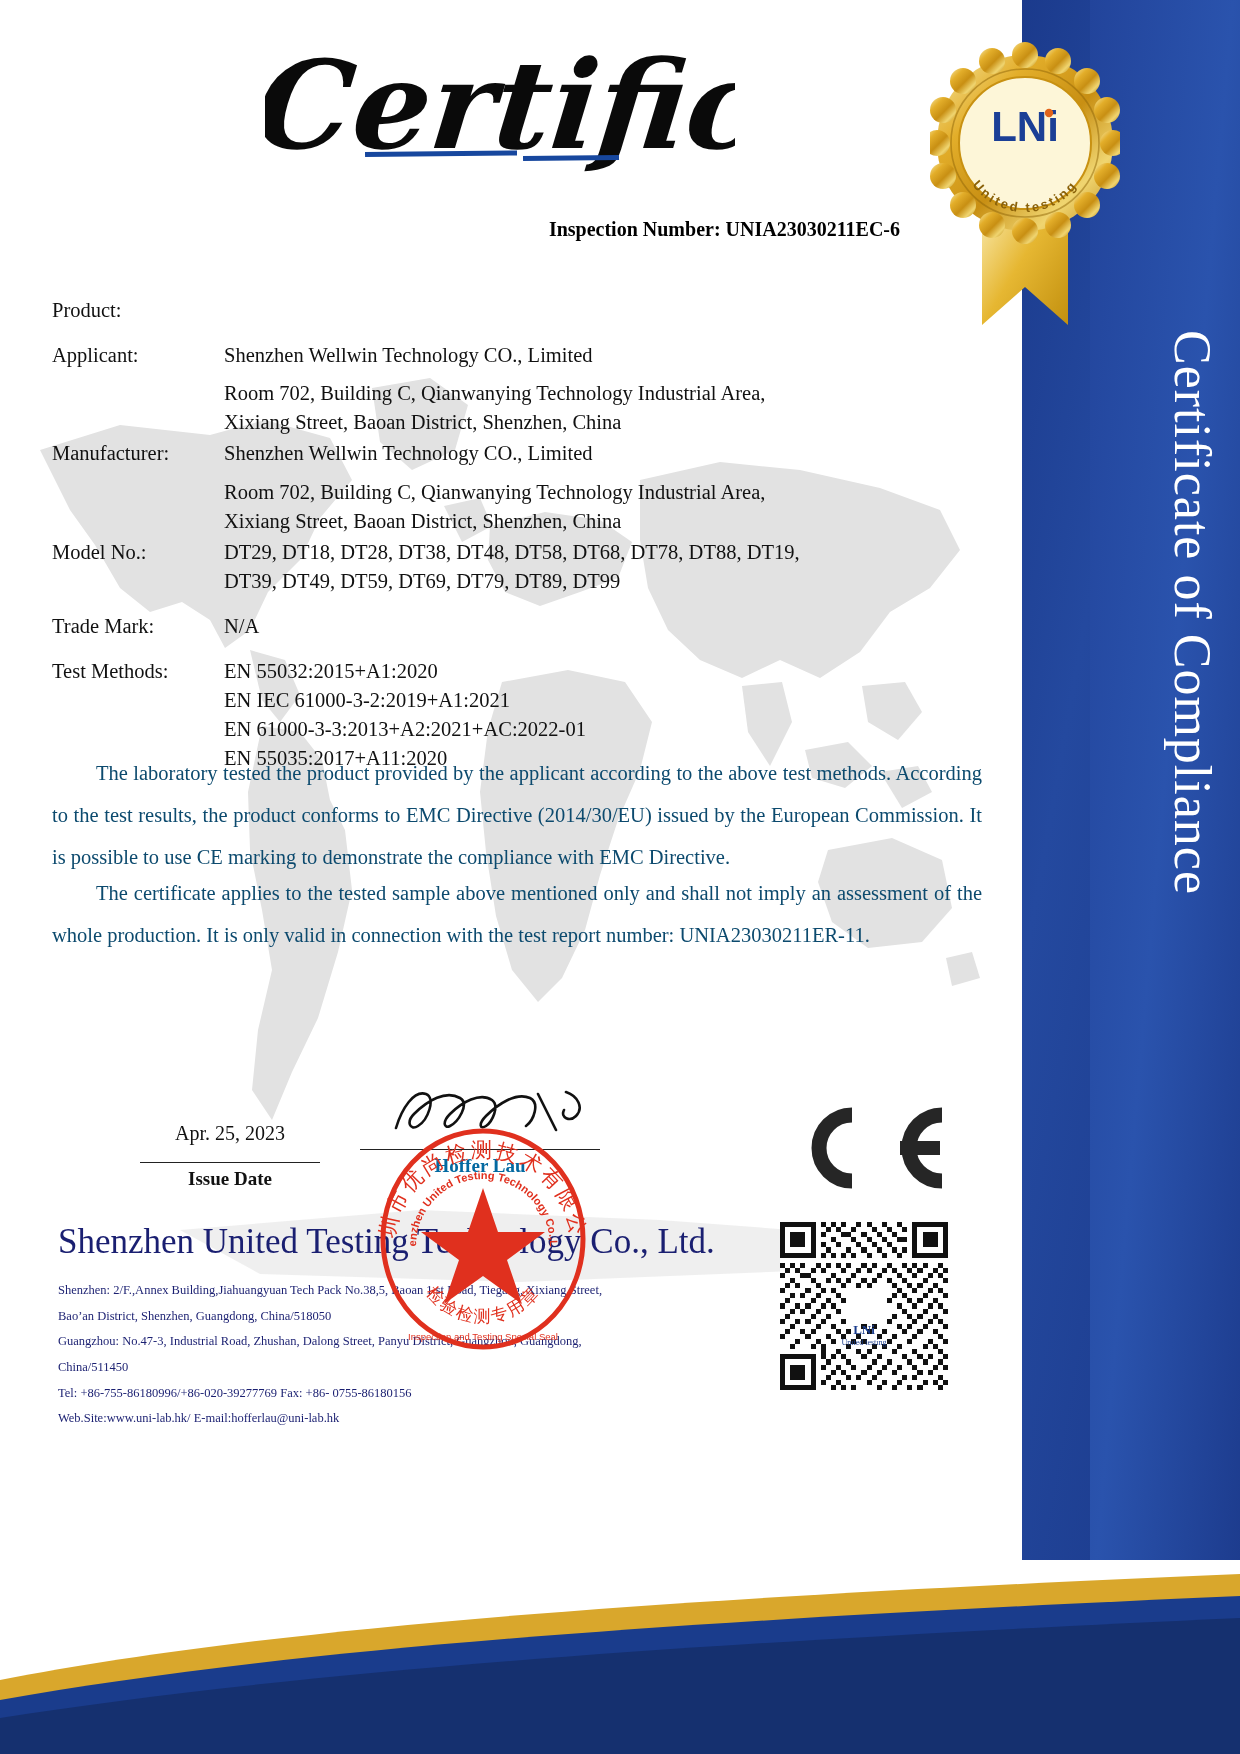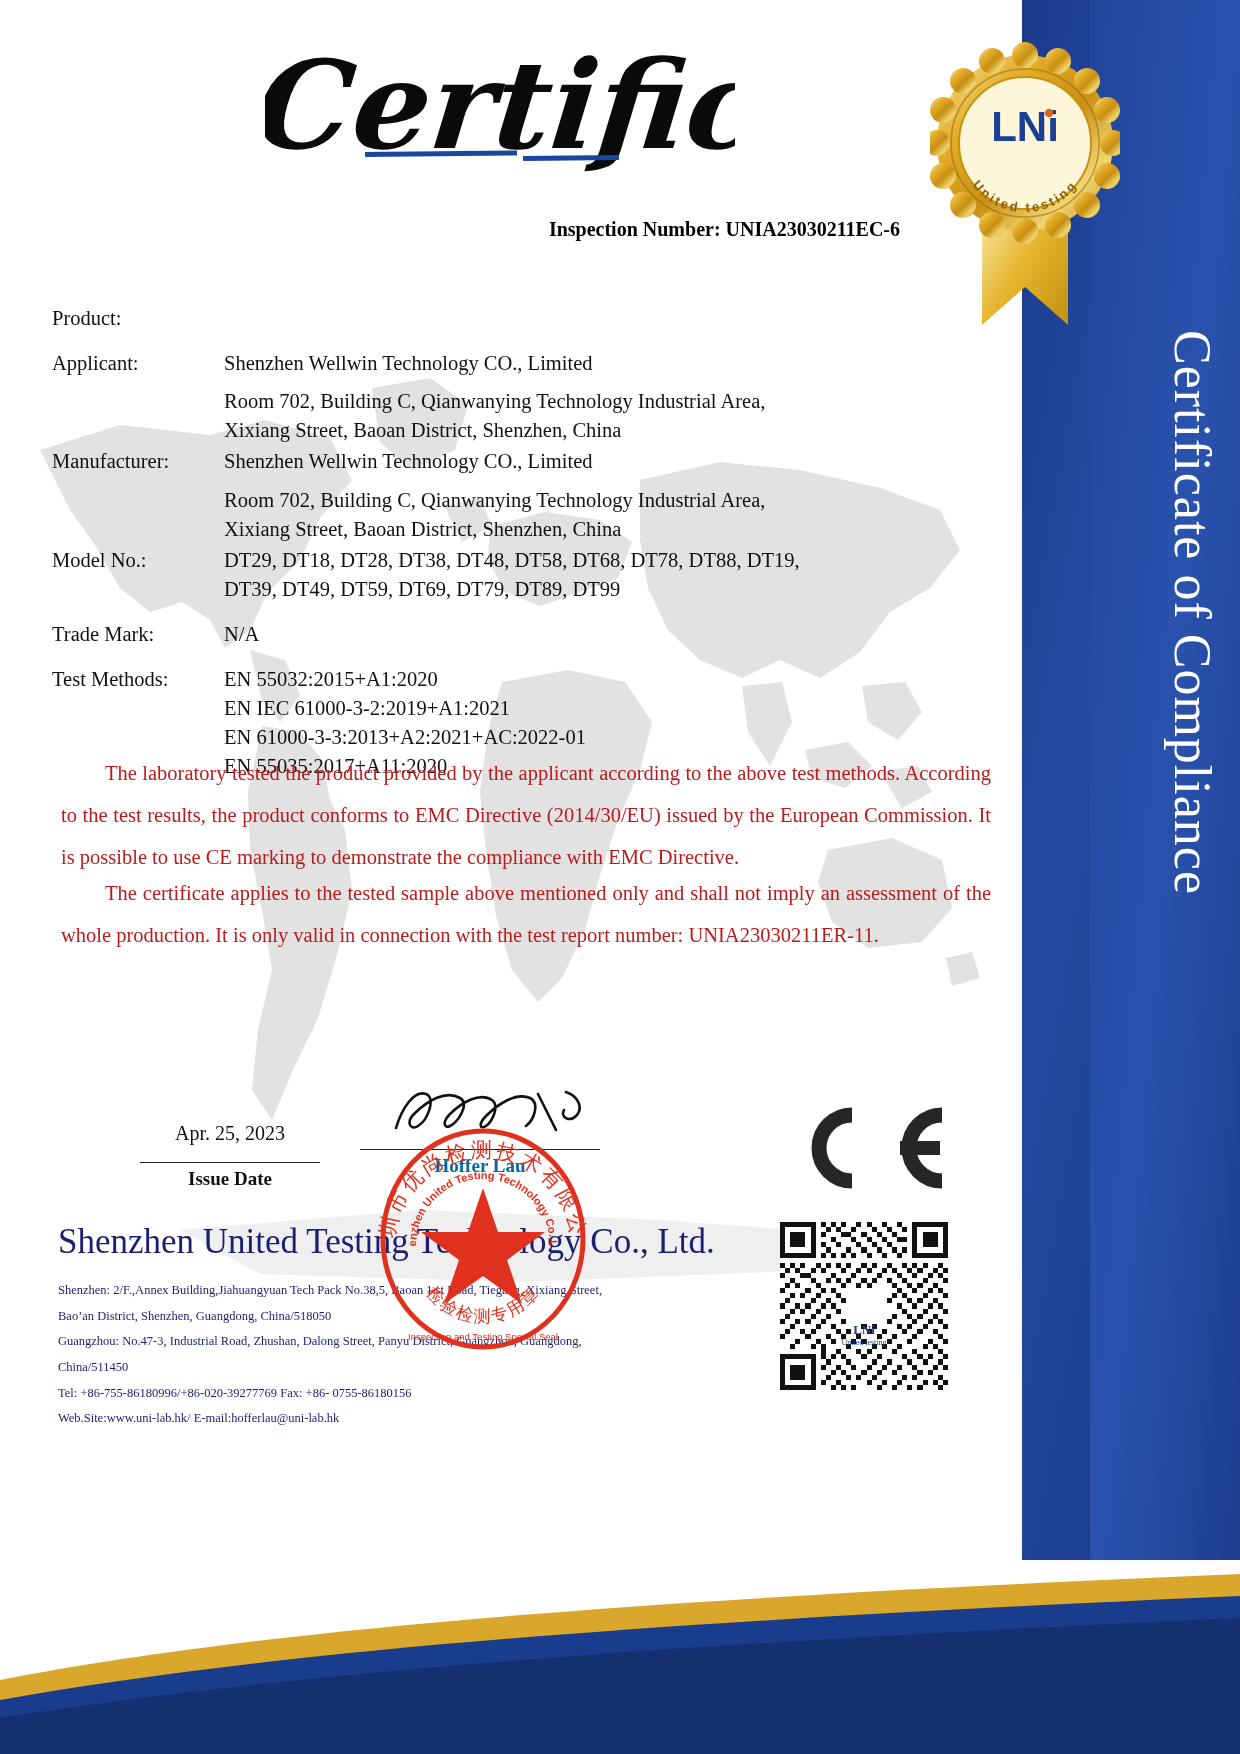--- a/index.html
+++ b/index.html
@@ -35,32 +35,32 @@
   .title{
     position:absolute;left:0;top:28px;width:1000px;text-align:center;z-index:6;
   }
   .title svg{display:block;margin:0 auto;}
   .cert-no{
     position:absolute;left:0;top:218px;width:900px;text-align:right;z-index:6;
     font-family:"Liberation Serif",serif;font-weight:bold;font-size:20px;color:#000;
   }
   
   .details{
-    position:absolute;left:52px;top:304px;width:940px;z-index:6;
+    position:absolute;left:52px;top:296px;width:940px;z-index:6;
     font-size:20.5px;color:#111;line-height:1.42;
   }
   .drow{display:flex;align-items:flex-start;margin-bottom:2px;}
   .dlabel{width:172px;flex:0 0 172px;}
   .dval{flex:1;}
   .gap{height:14px;}
   .gap-s{height:7px;}
   
   .para{
-    position:absolute;left:61px;width:930px;z-index:6;
-    font-size:20.5px;color:#b91c1c;line-height:2.05;text-align:justify;
+    position:absolute;left:52px;width:930px;z-index:6;
+    font-size:20.5px;color:#0c4a6e;line-height:2.05;text-align:justify;
   }
   .para.p1{top:752px;}
   .para.p2{top:872px;}
   .indent{display:inline-block;width:44px;}
   .sig-date{
     position:absolute;left:140px;top:1122px;width:180px;z-index:6;text-align:center;
     font-size:20px;color:#111;
   }
   .sig-date .ul{border-bottom:1.6px solid #222;padding-bottom:17px;display:block;}
   .sig-date .cap{font-weight:bold;font-size:19px;margin-top:5px;display:block;}

